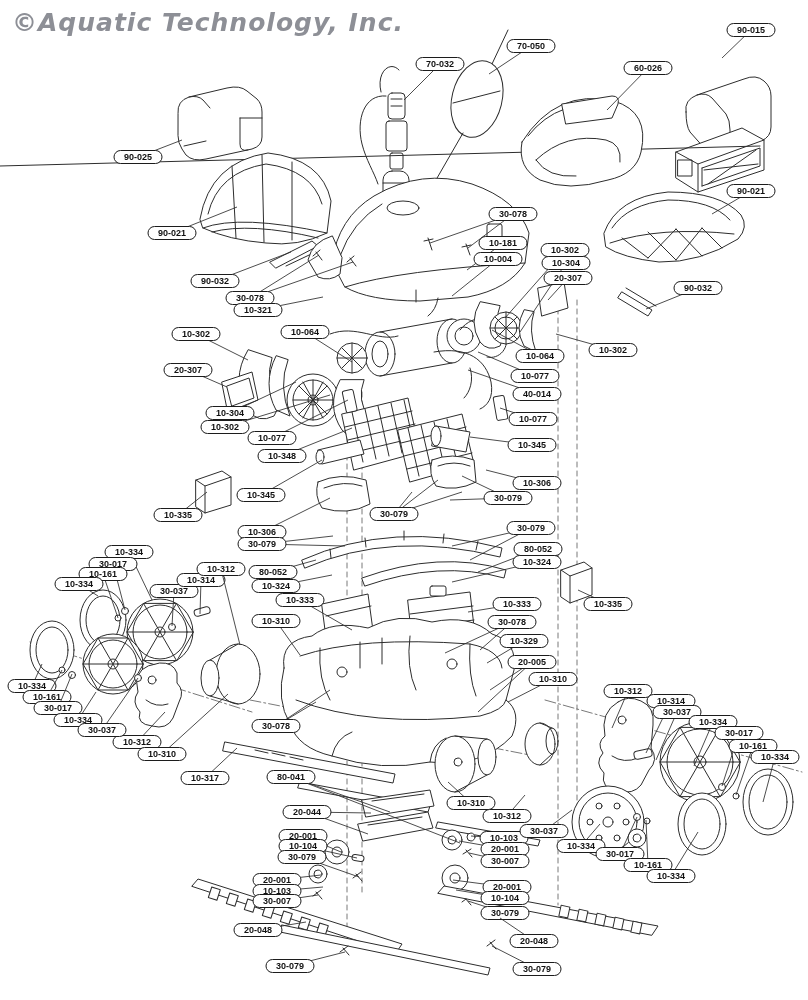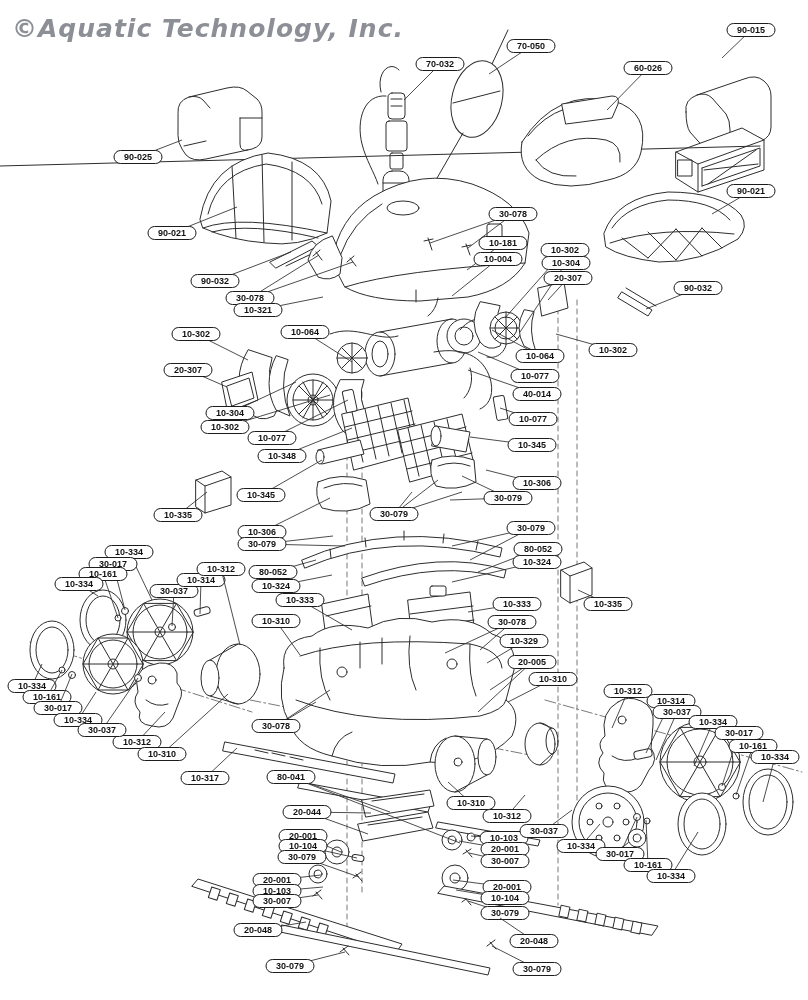--- a/index.html
+++ b/index.html
@@ -1,18 +1,18 @@
 <!DOCTYPE html>
 <html><head>
 <meta charset="utf-8">
 <style>
   html,body{margin:0;padding:0;background:#fff;}
   #stage{position:relative;width:808px;height:1000px;background:#fff;overflow:hidden;
          font-family:"Liberation Sans",sans-serif;}
-  #watermark{position:absolute;left:12px;top:14px;font-family:"DejaVu Sans",sans-serif;
+  #watermark{position:absolute;left:12px;top:8px;font-family:"DejaVu Sans",sans-serif;
          font-style:italic;font-weight:bold;font-size:25px;color:#8d8f96;letter-spacing:1px;}
   svg{position:absolute;left:0;top:0;}
   
   #art path,#art ellipse,#art circle,#art line,#art polygon,#art polyline,#art rect{
       fill:none;stroke:#2d2d2d;stroke-width:1;stroke-linejoin:round;stroke-linecap:round;}
   #art .w{fill:#ffffff;}
   #art .dash{stroke:#6a6a6a;stroke-width:.9;stroke-dasharray:5 4;}
   #art .ddot{stroke:#6a6a6a;stroke-width:.9;stroke-dasharray:11 3 2 3;}
   #labels line{stroke:#2d2d2d;stroke-width:.85;}
   #labels rect{stroke:#1c1c1c;stroke-width:1;}

